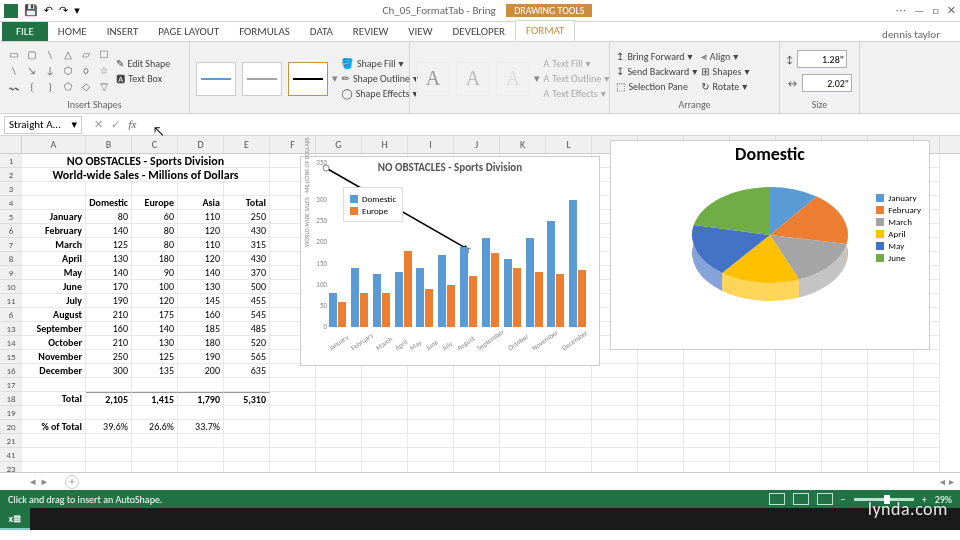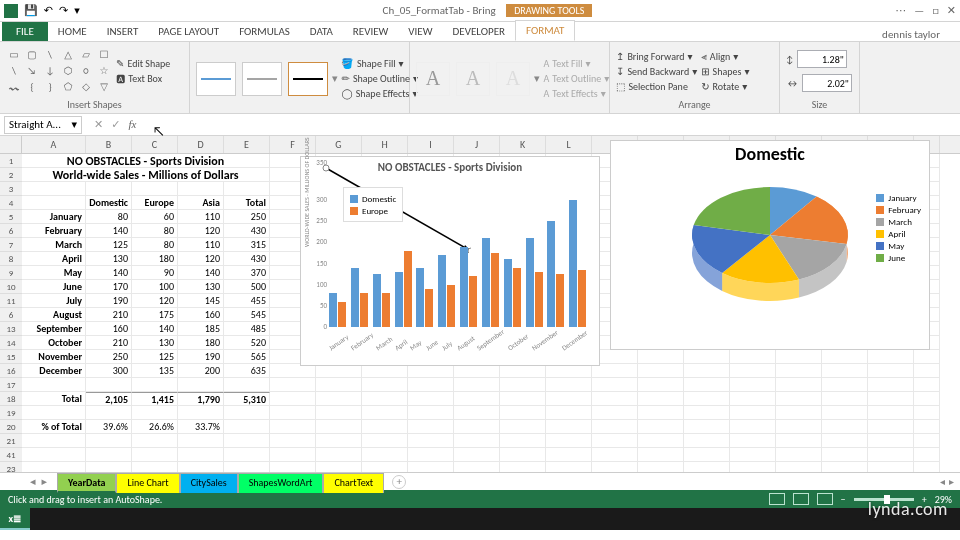--- a/index.html
+++ b/index.html
@@ -947,27 +947,20 @@
           <span class="legend-swatch" style="background:#70ad47"></span>
           <span>June</span>
         </div>
       </div>
   </div>
 </div>
 
 <div class="sheet-tabs">
   <span style="margin-right:6px;color:#888">◂</span>
   <span style="margin-right:10px;color:#888">▸</span>
-  <div id="sheet-tabs-container" style="display:flex">
-      <div class="sheet-tab" style="background: rgb(146, 208, 80); font-weight: 700; border-bottom: 2px solid rgb(33, 115, 70);">YearData</div>
-      <div class="sheet-tab" style="background: rgb(255, 255, 0);">Line Chart</div>
-      <div class="sheet-tab" style="background: rgb(0, 176, 240);">CitySales</div>
-      <div class="sheet-tab" style="background: rgb(0, 255, 102);">ShapesWordArt</div>
-      <div class="sheet-tab" style="background: rgb(255, 255, 0);">ChartText</div>
-    </div>
   <span style="margin-left:8px;border:1px solid #ccc;border-radius:50%;width:14px;height:14px;text-align:center;line-height:12px;color:#888">+</span>
   <div class="sheet-scroll">
       <span>◂</span>
       <span>▸</span>
     </div>
 </div>
 
 <div class="statusbar">
   <span>Click and drag to insert an AutoShape.</span>
   <div class="status-right">

